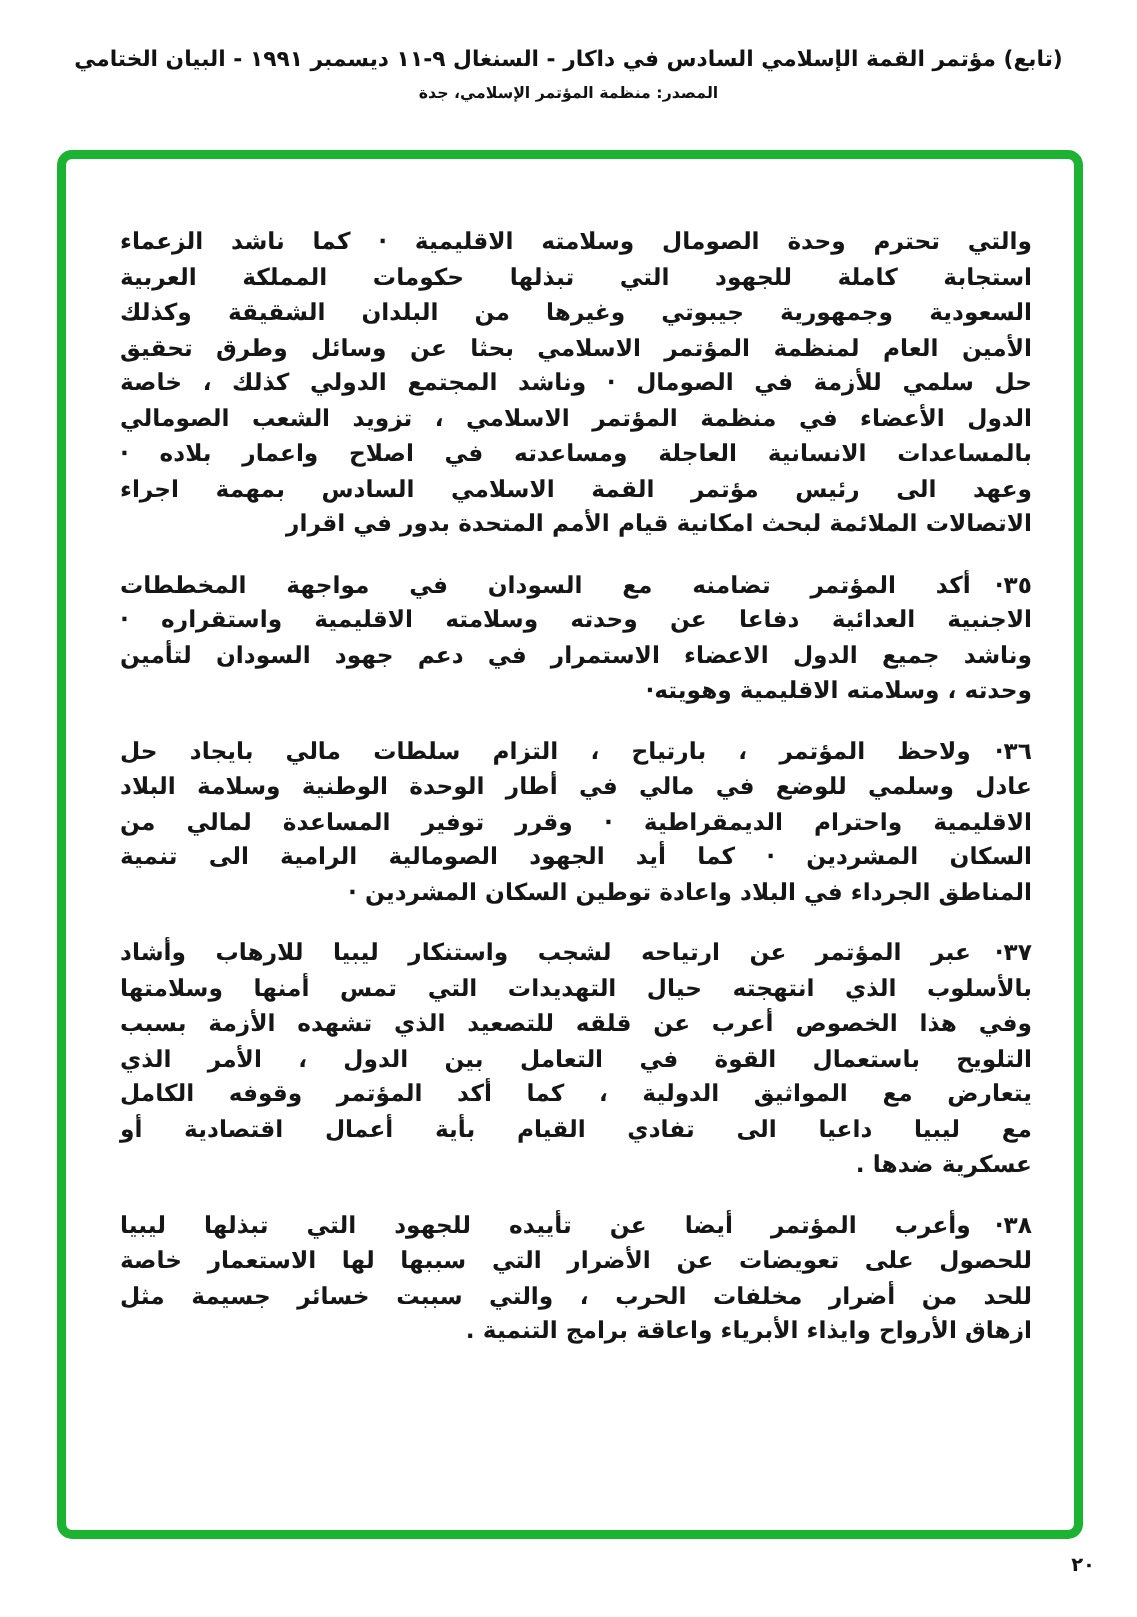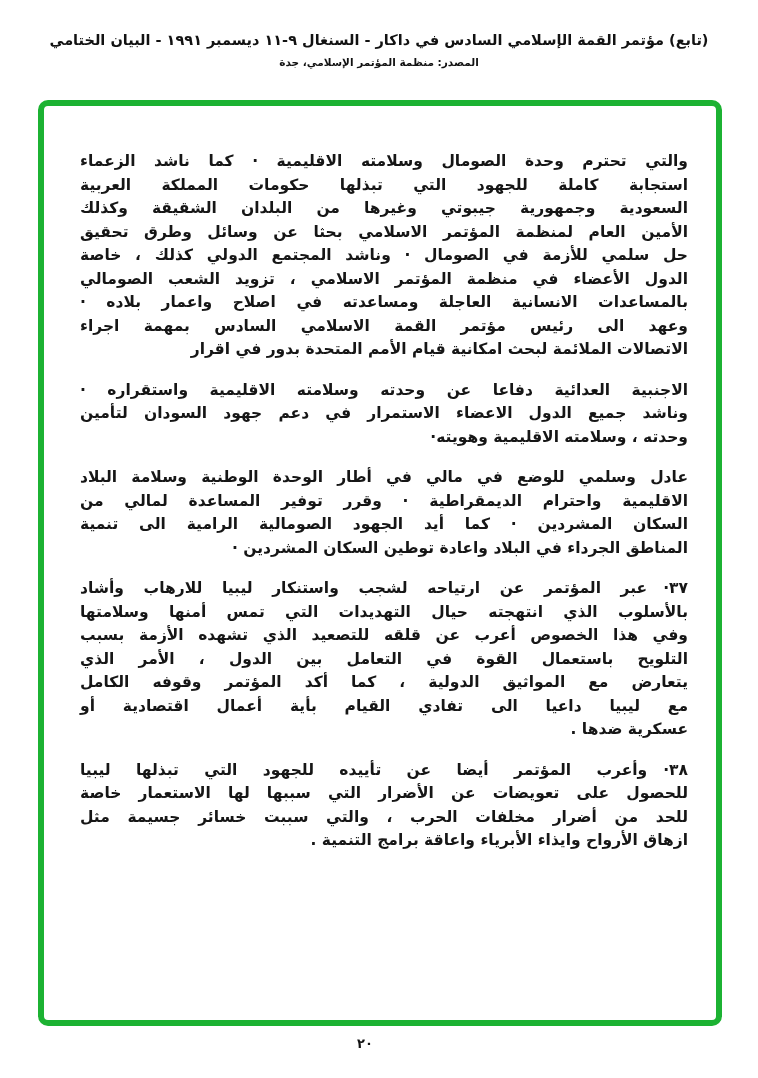--- a/index.html
+++ b/index.html
@@ -69,21 +69,21 @@
   }
   .pnum {
     display: inline-block;
     margin-left: 16px;
   }
   .page-number {
     position: absolute;
     top: 1036px;
     left: 0;
     width: 730px;
-    text-align: center;
+    text-align: right;
     font-size: 13px;
     font-weight: bold;
     color: #121212;
   }
 </style>
 </head>
 <body>
 
 <div class="page-header">
   <div class="title-line">(تابع) مؤتمر القمة الإسلامي السادس في داكار - السنغال ٩-١١ ديسمبر ١٩٩١ - البيان الختامي</div>
@@ -97,25 +97,27 @@
         <div class="line">استجابة كاملة للجهود التي تبذلها حكومات المملكة العربية</div>
         <div class="line">السعودية وجمهورية جيبوتي وغيرها من البلدان الشقيقة وكذلك</div>
         <div class="line">الأمين العام لمنظمة المؤتمر الاسلامي بحثا عن وسائل وطرق تحقيق</div>
         <div class="line">حل سلمي للأزمة في الصومال · وناشد المجتمع الدولي كذلك ، خاصة</div>
         <div class="line">الدول الأعضاء في منظمة المؤتمر الاسلامي ، تزويد الشعب الصومالي</div>
         <div class="line">بالمساعدات الانسانية العاجلة ومساعدته في اصلاح واعمار بلاده ·</div>
         <div class="line">وعهد الى رئيس مؤتمر القمة الاسلامي السادس بمهمة اجراء</div>
         <div class="line">الاتصالات الملائمة لبحث امكانية قيام الأمم المتحدة بدور في اقرار</div>
       </div>
       <div class="para">
+        <div class="line"><span class="pnum">٣٥·</span>أكد المؤتمر تضامنه مع السودان في مواجهة المخططات</div>
         <div class="line">الاجنبية العدائية دفاعا عن وحدته وسلامته الاقليمية واستقراره ·</div>
         <div class="line">وناشد جميع الدول الاعضاء الاستمرار في دعم جهود السودان لتأمين</div>
         <div class="line">وحدته ، وسلامته الاقليمية وهويته·</div>
       </div>
       <div class="para">
+        <div class="line"><span class="pnum">٣٦·</span>ولاحظ المؤتمر ، بارتياح ، التزام سلطات مالي بايجاد حل</div>
         <div class="line">عادل وسلمي للوضع في مالي في أطار الوحدة الوطنية وسلامة البلاد</div>
         <div class="line">الاقليمية واحترام الديمقراطية · وقرر توفير المساعدة لمالي من</div>
         <div class="line">السكان المشردين · كما أيد الجهود الصومالية الرامية الى تنمية</div>
         <div class="line">المناطق الجرداء في البلاد واعادة توطين السكان المشردين ·</div>
       </div>
       <div class="para">
         <div class="line"><span class="pnum">٣٧·</span>عبر المؤتمر عن ارتياحه لشجب واستنكار ليبيا للارهاب وأشاد</div>
         <div class="line">بالأسلوب الذي انتهجته حيال التهديدات التي تمس أمنها وسلامتها</div>
         <div class="line">وفي هذا الخصوص أعرب عن قلقه للتصعيد الذي تشهده الأزمة بسبب</div>
         <div class="line">التلويح باستعمال القوة في التعامل بين الدول ، الأمر الذي</div>

